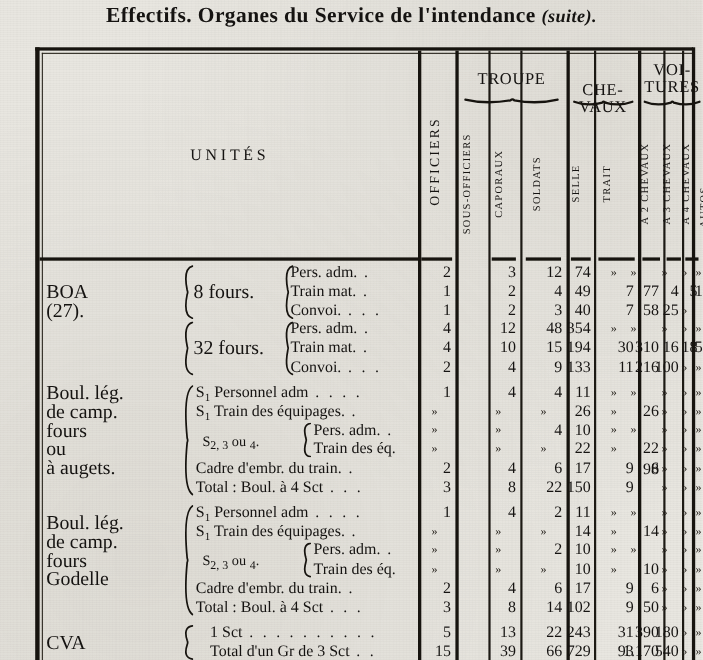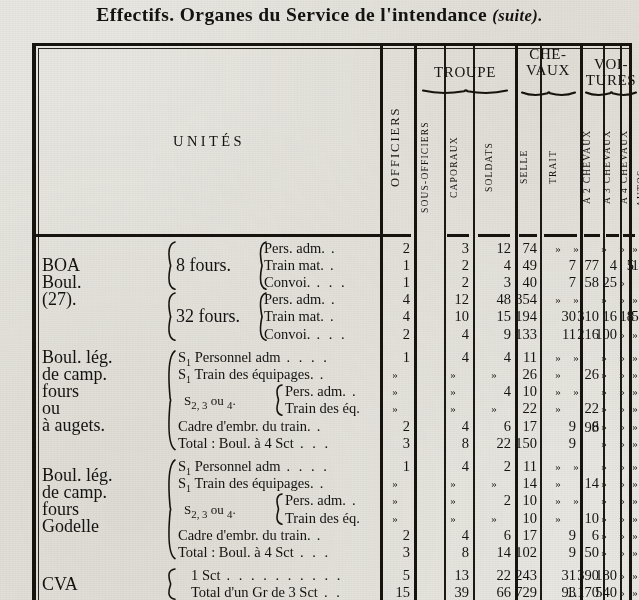--- a/index.html
+++ b/index.html
@@ -135,21 +135,21 @@
     <div class="grp" style="left:380px;top:18px;width:98px;">TROUPE</div>
     <div class="wave" style="left:386px;top:42px;width:86px;">
       <svg width="86" height="8" viewBox="0 0 86 8">
           <path d="M1 2.5 Q 20 7 42 3.2 Q 44 1.5 45.5 3.2 Q 66 7 85 2.5" stroke="#17140f" stroke-width="2.1" fill="none" stroke-linecap="round"></path>
         </svg>
     </div>
     <div class="vlabel sm" style="left:384px;top:58px;width:22px;height:126px;">SOUS-OFFICIERS</div>
     <div class="vlabel sm" style="left:413px;top:58px;width:22px;height:126px;">CAPORAUX</div>
     <div class="vlabel sm" style="left:448px;top:58px;width:22px;height:126px;">SOLDATS</div>
 
-    <div class="grp" style="left:481px;top:0;width:62px;">
+    <div class="grp" style="left:481px;top:28px;width:62px;">
       <div>CHE-</div>
       <div>VAUX</div>
     </div>
     <div class="wave" style="left:485px;top:44px;width:55px;">
       <svg width="55" height="8" viewBox="0 0 55 8">
           <path d="M1 2.5 Q 13 7 26.5 3.2 Q 28 1.5 29 3.2 Q 42 7 54 2.5" stroke="#17140f" stroke-width="2.1" fill="none" stroke-linecap="round"></path>
         </svg>
     </div>
     <div class="vlabel sm" style="left:483px;top:58px;width:20px;height:126px;">SELLE</div>
     <div class="vlabel sm" style="left:512px;top:58px;width:20px;height:126px;">TRAIT</div>
@@ -176,21 +176,20 @@
   <div class="hr" style="left:442px;top:188px;width:32px;height:2.5px;"></div>
   <div class="hr" style="left:483px;top:188px;width:18px;height:2.5px;"></div>
   <div class="hr" style="left:508px;top:188px;width:33px;height:2.5px;"></div>
   <div class="hr" style="left:548px;top:188px;width:16px;height:2.5px;"></div>
   <div class="hr" style="left:570px;top:188px;width:13px;height:2.5px;"></div>
   <div class="hr" style="left:587px;top:188px;width:12px;height:2.5px;"></div>
 
   <div id="bodywrap">
       <div class="blk" style="left: 6px; width: 118px; top: 21.1px;">
         <div>BOA</div>
-        <div>Boul.</div>
         <div>(27).</div>
       </div>
       <div class="brace" style="left: 127px; top: 5px; width: 13px; height: 49.3px;">
         <svg width="13" height="49.300000000000004" viewBox="0 0 13 49.300000000000004" preserveAspectRatio="none">
           <path d="M12 1 Q 3.25 3.4510000000000005 7.15 22.650000000000002 Q 8.06 24.650000000000002 7.15 26.650000000000002 Q 3.25 45.849000000000004 12 48.300000000000004" stroke="#17140f" stroke-width="1.6" fill="none" stroke-linecap="round"></path>
         </svg>
       </div>
       <div class="blk" style="left: 140px; width: 78px; top: 21.1px;">8 fours.</div>
       <div class="brace" style="left: 219px; top: 5px; width: 12px; height: 49.3px;">
         <svg width="12" height="49.300000000000004" viewBox="0 0 12 49.300000000000004" preserveAspectRatio="none">

